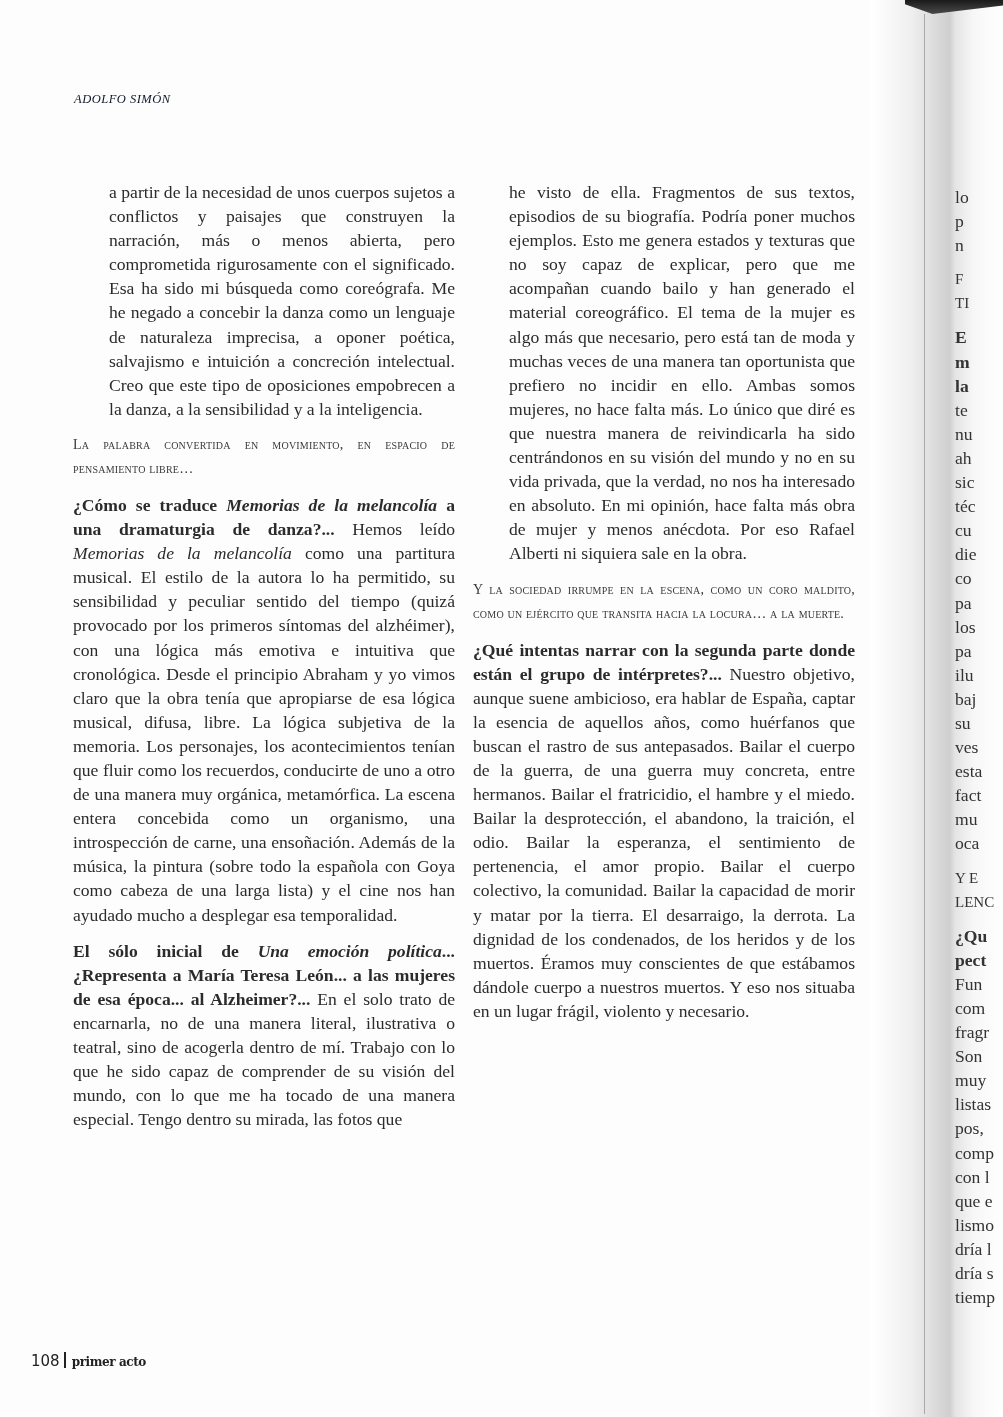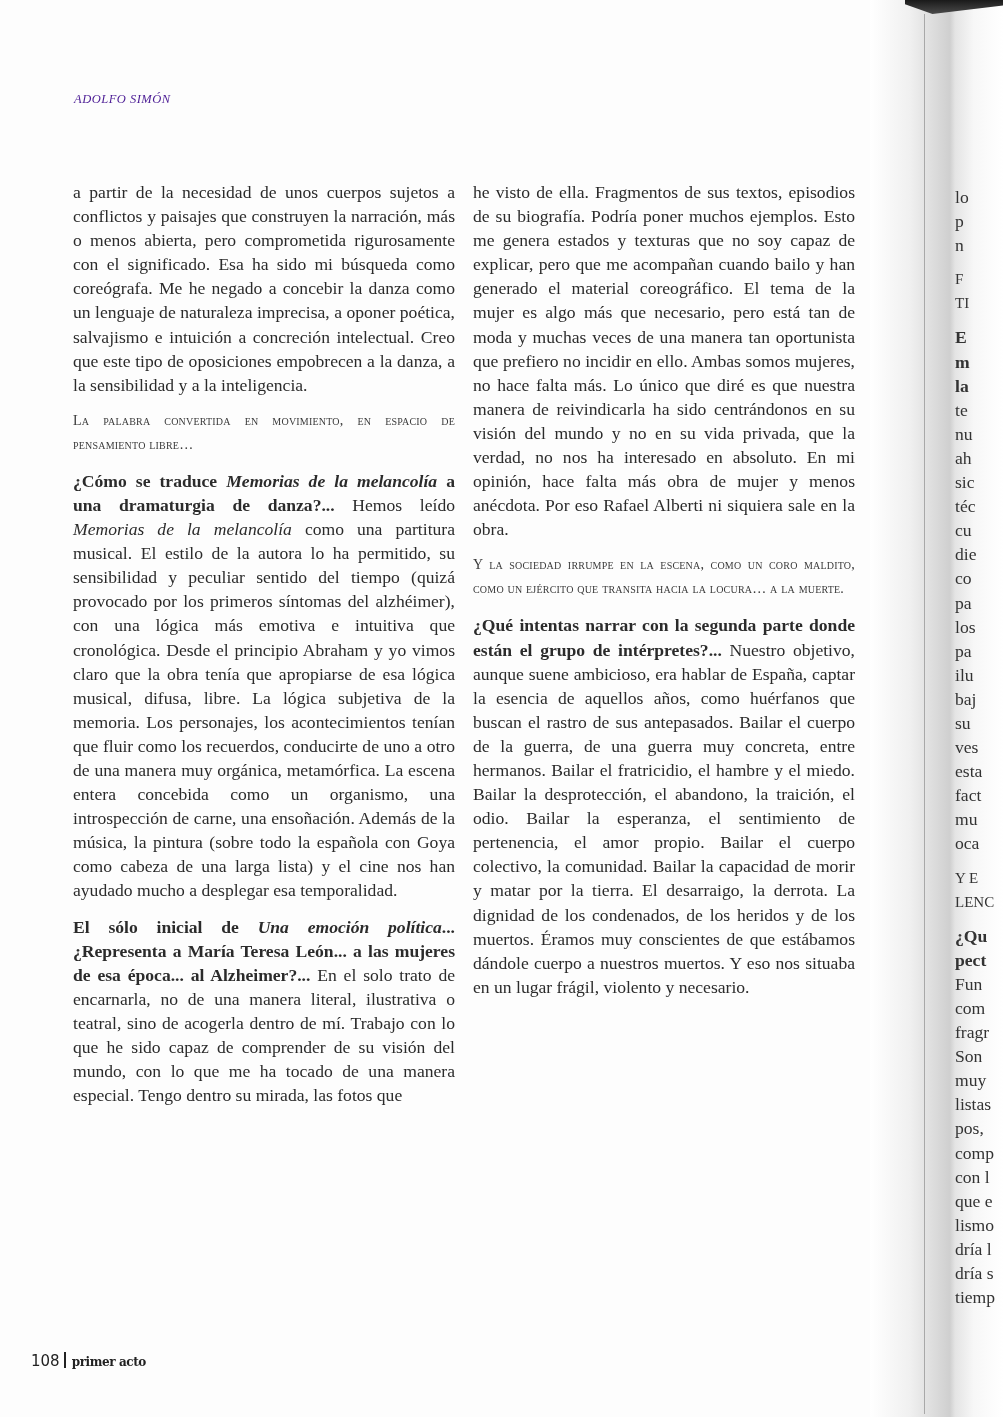--- a/index.html
+++ b/index.html
@@ -9,32 +9,32 @@
     font-family: "DejaVu Serif", "Liberation Serif", serif;
     color: #2a2a2a;
   }
   .page {
     position: absolute; left: 0; top: 0; width: 1003px; height: 1417px;
     background: #fdfdfd;
   }
   .running-head {
     position: absolute; left: 74px; top: 92px;
     font-family: "Liberation Serif", serif; font-style: italic;
-    font-size: 12.5px; letter-spacing: 0.5px; color: #4c1d95;
+    font-size: 12.5px; letter-spacing: 0.5px; color: #0f172a;
   }
   .col {
     position: absolute; top: 180px; width: 382px;
     font-family: "Liberation Serif", serif;
     font-size: 17.6px; line-height: 24.1px; color: #2b2b2b;
     text-align: justify; hyphens: manual;
   }
   .col.left { left: 73px; }
   .col.mid { left: 473px; }
   .col p { margin: 0; }
-  .col p.body { margin-bottom: 12px; }
+  .col p.body { margin-bottom: 12px; margin-left: 36px; }
   .col .lead-bold { font-weight: bold; }
   .col .lead-bold i { font-weight: bold; }
   .col .section {
     font-variant: small-caps; font-size: 14px; line-height: 24px;
     letter-spacing: 0.2px; color: #3a3a3a; margin: 4px 0 12px 0;
     text-align: justify;
   }
   .col p.q { margin-bottom: 12px; }
   .folio {
     position: absolute; left: 31px; top: 1352px;

